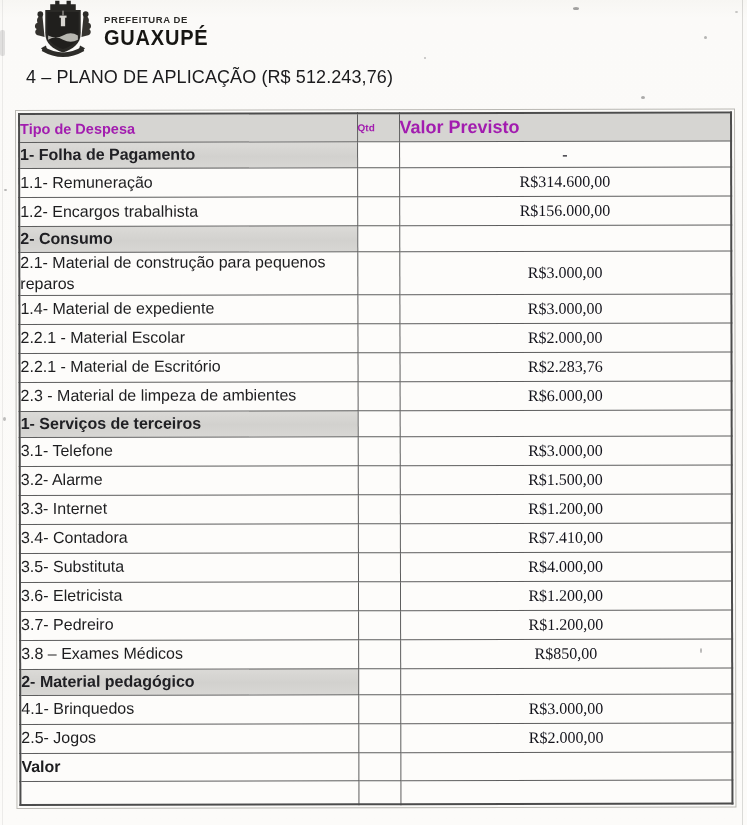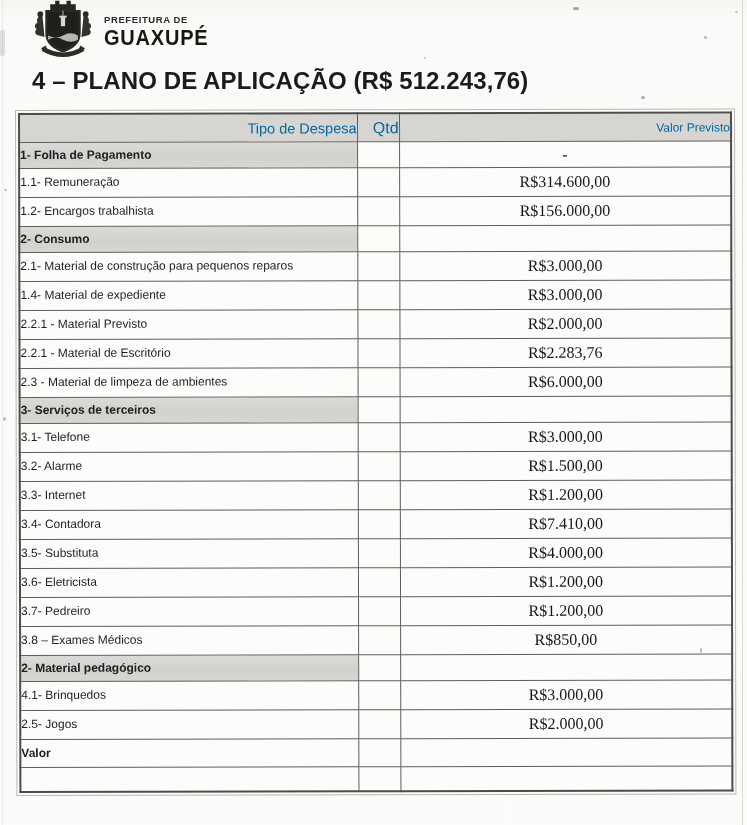--- a/index.html
+++ b/index.html
@@ -21,22 +21,22 @@
   .logo-prefix{
     font-size:9.5px;font-weight:bold;color:#2c2b29;letter-spacing:.6px;
     transform:scaleY(1.05);white-space:nowrap;
   }
   .logo-city{
     font-size:20px;font-weight:bold;color:#171613;letter-spacing:.8px;
     margin-top:2px;transform:scaleY(1.08);white-space:nowrap;
   }
   
   .doc-title{
-    position:absolute;left:32px;top:67px;margin:0;
-    font-size:24px;font-weight:bold;color:#1b1b1d;letter-spacing:.1px;
+    position:absolute;left:26px;top:67px;margin:0;
+    font-size:18px;font-weight:normal;color:#1b1b1d;letter-spacing:.1px;
     white-space:nowrap;
   }
   
   .table-wrap{
     position:absolute;left:15px;top:110px;
     border:1px solid rgba(122,119,112,.5);
     padding:2px;background:transparent;
     transform:rotate(-0.12deg);transform-origin:0 0;
   }
   table.cron{
@@ -51,27 +51,27 @@
     padding:0;vertical-align:middle;
     overflow:hidden;
   }
   th.table-title{
     background:var(--band,#d6d5d2);
     font-size:16px;font-weight:bold;color:#222;
     text-align:center;height:26px;letter-spacing:.2px;
   }
   tr.cols th{
     background:var(--band,#d6d5d2);
-    font-weight:normal;color:#0369a1;height:27px;text-align:right;
+    font-weight:bold;color:#a21caf;height:27px;text-align:left;
   }
   tr.cols th.h-tipo{font-size:14.5px;}
-  tr.cols th.h-qtd{font-size:16px;margin-left:28px;}
-  tr.cols th.h-valor{font-size:12px;}
+  tr.cols th.h-qtd{font-size:10px;margin-left:28px;}
+  tr.cols th.h-valor{font-size:18px;}
   td.c-label{
-    font-size:12px;color:#1d1d1f;
+    font-size:16px;color:#1d1d1f;
     padding:2px 14px 2px 9px;line-height:1.3;text-align:left;
   }
   td.c-qtd{background:#fdfcfa;}
   td.c-value{
     font-family:"Liberation Serif", serif;
     font-size:16px;color:#14141c;text-align:center;background:#fdfcfa;
   }
   td.c-label{background:#fdfcfa;}
   tr.row-section{height:26px;}
   tr.row-section td.c-label{
@@ -160,36 +160,36 @@
             <td class="c-label">2.1- Material de construção para pequenos reparos</td>
             <td class="c-qtd"></td>
             <td class="c-value">R$3.000,00</td>
           </tr>
           <tr class="row-item">
             <td class="c-label">1.4- Material de expediente</td>
             <td class="c-qtd"></td>
             <td class="c-value">R$3.000,00</td>
           </tr>
           <tr class="row-item">
-            <td class="c-label">2.2.1 - Material Previsto</td>
+            <td class="c-label">2.2.1 - Material Escolar</td>
             <td class="c-qtd"></td>
             <td class="c-value">R$2.000,00</td>
           </tr>
           <tr class="row-item">
             <td class="c-label">2.2.1 - Material de Escritório</td>
             <td class="c-qtd"></td>
             <td class="c-value">R$2.283,76</td>
           </tr>
           <tr class="row-item">
             <td class="c-label">2.3 - Material de limpeza de ambientes</td>
             <td class="c-qtd"></td>
             <td class="c-value">R$6.000,00</td>
           </tr>
           <tr class="row-section">
-            <td class="c-label">3- Serviços de terceiros</td>
+            <td class="c-label">1- Serviços de terceiros</td>
             <td class="c-qtd"></td>
             <td class="c-value"></td>
           </tr>
           <tr class="row-item">
             <td class="c-label">3.1- Telefone</td>
             <td class="c-qtd"></td>
             <td class="c-value">R$3.000,00</td>
           </tr>
           <tr class="row-item">
             <td class="c-label">3.2- Alarme</td>

